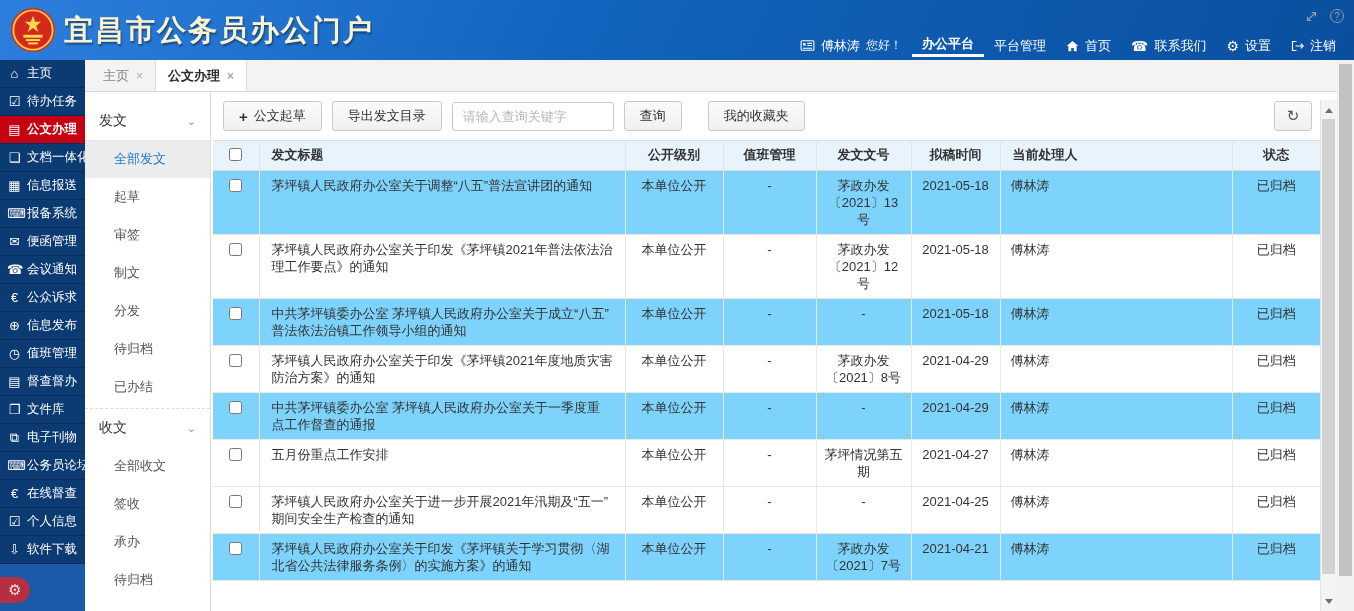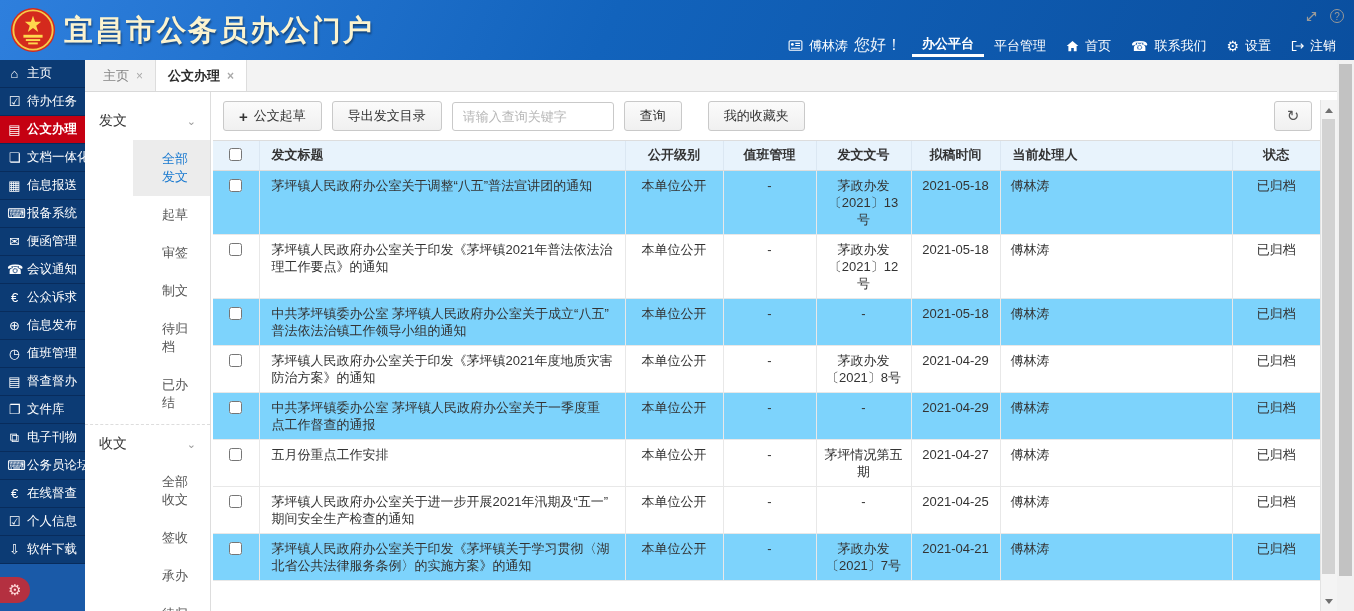--- a/index.html
+++ b/index.html
@@ -10,21 +10,21 @@
   .header { position:absolute; left:0; top:0; right:0; height:60px;
             background:linear-gradient(115deg,#2e7fdd 0%,#1263bc 45%,#0a4f9f 100%); }
   .emblem { position:absolute; left:10px; top:7px; width:46px; height:46px; }
   .app-title { position:absolute; left:64px; top:11px; font-size:29px; font-weight:bold;
                color:#fbf3cf; letter-spacing:2px; text-shadow:1px 2px 2px rgba(0,0,0,.4); white-space:nowrap; }
   .top-nav { position:absolute; right:8px; top:31px; display:flex; align-items:flex-start; color:#fff; font-size:13px; }
   .nav-item { height:26px; padding:3px 10px 0; display:flex; align-items:center; gap:6px; cursor:pointer; white-space:nowrap; }
   .nav-item.active { border-bottom:3px solid #fff; font-weight:bold; }
   .nav-item .uicon { display:inline-flex; }
   .nav-glyph { font-size:14px; line-height:1; }
-  .greet { font-size:16px; opacity:.9; }
+  .greet { font-size:12px; opacity:.9; }
 
   
   .sidebar { position:absolute; left:0; top:60px; bottom:0; width:85px; background:#1a5aa8; }
   .side-item { height:28px; border-bottom:1px solid #082c5c; background:#0c3b74; color:#fff;
                display:flex; align-items:center; gap:5px; padding-left:7px; font-size:12.5px; cursor:pointer; white-space:nowrap; }
   .side-item .ico { width:15px; flex:none; text-align:center; font-size:13px; }
   .side-item.active { background:#c50012; font-weight:bold; }
   .gear-fab { position:absolute; left:0; bottom:8px; width:30px; height:26px; background:#b43040;
               border-radius:0 14px 14px 0; color:#ffd9d9; display:flex; align-items:center; justify-content:center;
               font-size:15px; cursor:pointer; }
@@ -37,21 +37,21 @@
   .tab.active { background:#fff; color:#2b2b2b; font-weight:bold; border-left:1px solid #ddd; border-right:1px solid #ddd; }
   .tab-tools { position:absolute; right:10px; top:9px; display:flex; gap:12px; align-items:center; color:#999; }
   .help-circle { width:14px; height:14px; border:1px solid #999; border-radius:50%; font-size:10px;
                  display:flex; align-items:center; justify-content:center; cursor:pointer; }
 
   
   .subnav { position:absolute; left:85px; top:92px; bottom:0; width:125px; background:#fff; padding-top:10px; }
   .subnav .section { display:flex; justify-content:space-between; align-items:center; padding:10px 14px;
                      font-size:14px; color:#333; cursor:pointer; }
   .subnav .section .chev { color:#999; font-size:11px; }
-  .subnav .item { padding:10px 10px 10px 29px; font-size:13px; color:#555; cursor:pointer;margin-left:48px; }
+  .subnav .item { padding:10px 10px 10px 29px; font-size:13px; color:#555; cursor:pointer; }
   .subnav .item.active { color:#1a7ad0; background:#ececec; }
   .subnav .divided { border-top:1px dashed #ddd; margin-top:2px; }
 
   
   .main { position:absolute; left:210px; top:92px; right:34px; bottom:0; background:#fff; border-left:1px solid #ddd; }
   .toolbar { position:relative; padding:9px 12px; display:flex; align-items:center; }
   .btn { height:30px; padding:0 15px; background:linear-gradient(#fbfbfb,#f0f0f0); border:1px solid #c9c9c9;
          border-radius:3px; font-size:13px; color:#333; margin-right:10px; display:inline-flex; align-items:center;
          gap:6px; cursor:pointer; font-family:inherit; white-space:nowrap; }
   .btn .plus { font-size:15px; font-weight:bold; }
@@ -285,20 +285,24 @@
     <div class="item">
       <span>审签</span>
       
     </div>
 
     <div class="item">
       <span>制文</span>
       
     </div>
 
+    <div class="item">
+      <span>分发</span>
+      
+    </div>
 
     <div class="item">
       <span>待归档</span>
       
     </div>
 
     <div class="item">
       <span>已办结</span>
       
     </div>

